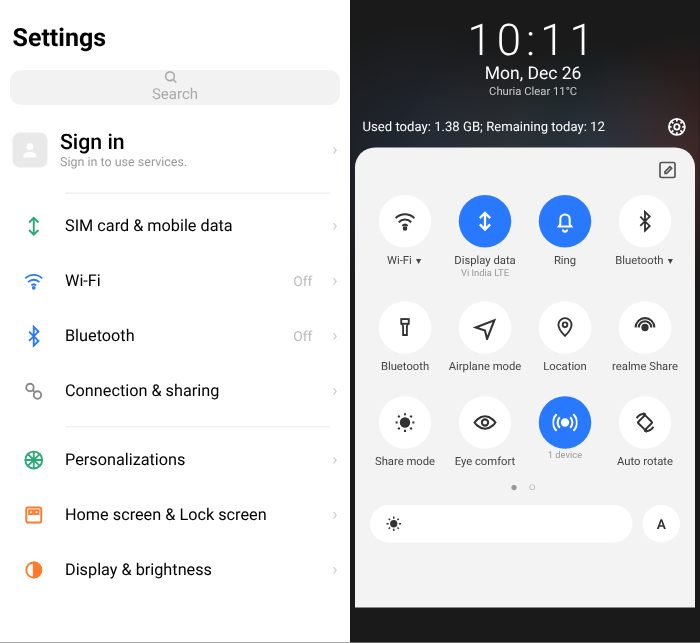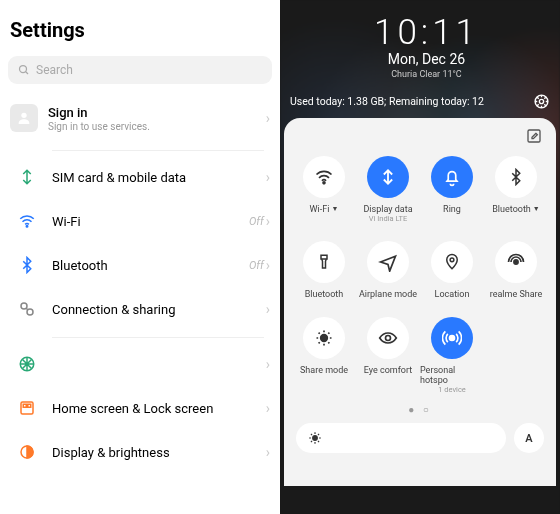--- a/index.html
+++ b/index.html
@@ -3,37 +3,37 @@
 <meta charset="utf-8">
 <style>
   * { margin: 0; padding: 0; box-sizing: border-box; font-family: -apple-system, BlinkMacSystemFont, "Segoe UI", Roboto, sans-serif; }
   body { width: 560px; height: 514px; display: flex; background: #fff; overflow: hidden; }
   
   .left-pane { width: 280px; height: 514px; background: #fff; padding: 0; overflow: hidden; }
   .right-pane { width: 280px; height: 514px; background: #1a1a1a; position: relative; overflow: hidden; }
   
   
   .settings-title { font-size: 20px; font-weight: 700; color: #000; padding: 18px 10px 14px 10px; }
-  .search-bar { margin: 0 8px 12px 8px; background: #f2f2f2; border-radius: 9px; height: 28px; display: flex; align-items: center; padding: 0 10px; }
+  .search-bar { margin: 0 8px 12px 8px; background: #f2f2f2; border-radius: 9px; height: 28px; display: flex; align-items: center; padding: 0 10px; flex-direction: column; }
   .search-bar .icon { color: #aaa; margin-right: 6px; font-size: 12px; }
   .search-bar .placeholder { color: #aaa; font-size: 12px; }
   
   .signin-row { display: flex; align-items: center; padding: 8px 10px 12px 10px; }
   .avatar { width: 28px; height: 28px; background: #e9e9e9; border-radius: 6px; display: flex; align-items: center; justify-content: center; color: #fff; margin-right: 10px; }
   .avatar svg { width: 16px; height: 16px; fill: #fff; }
-  .signin-text .t1 { font-size: 13px; color: #000; font-weight: 500; }
+  .signin-text .t1 { font-size: 17px; color: #000; font-weight: 500; }
   .signin-text .t2 { font-size: 10px; color: #999; margin-top: 1px; }
   .chev { margin-left: auto; color: #ccc; font-size: 14px; }
   
   .divider { height: 1px; background: #eee; margin: 6px 16px 4px 52px; }
   
   .menu-item { display: flex; align-items: center; padding: 13px 10px 13px 18px; }
   .menu-item .mi-icon { width: 18px; height: 18px; margin-right: 16px; display: flex; align-items: center; justify-content: center; }
   .menu-item .mi-label { font-size: 13px; color: #000; }
-  .menu-item .mi-value { margin-left: auto; color: #bbb; font-size: 11px; margin-right: 2px; font-style: italic; }
+  .menu-item .mi-value { margin-left: auto; color: #bbb; font-size: 11px; margin-right: 16px; }
   .menu-item .mi-chev { color: #ccc; font-size: 14px; }
   .menu-item .mi-chev.only { margin-left: auto; }
   
   
   .right-bg { position: absolute; inset: 0; background: radial-gradient(circle at 20% 25%, #3a5a8a40 0%, transparent 25%), radial-gradient(circle at 45% 25%, #4a4a4a60 0%, transparent 22%), radial-gradient(circle at 70% 25%, #2a7aaa40 0%, transparent 22%), radial-gradient(circle at 95% 25%, #c04a4040 0%, transparent 22%), #1a1a1a; filter: blur(1px); }
   
   .clock-area { position: relative; text-align: center; color: #fff; padding-top: 12px; padding-left: 13px; }
   .clock-time { font-size: 35px; font-weight: 300; letter-spacing: 4px; }
   .clock-date { font-size: 14px; margin-top: -2px; }
   .clock-weather { font-size: 9px; color: #ccc; margin-top: 2px; }
@@ -140,20 +140,21 @@
 
   <div class="divider"></div>
 
   <div class="menu-item">
     <span class="mi-icon">
         <svg width="18" height="18" viewBox="0 0 24 24" stroke="#2aa876" fill="none" stroke-width="2">
           <circle cx="12" cy="12" r="9"></circle>
           <path d="M12 3v18M3 12h18M6 6l12 12M18 6L6 18"></path>
         </svg>
       </span>
+    <span class="mi-label">Personalizations</span>
     <span class="mi-chev only">›</span>
   </div>
 
   <div class="menu-item">
     <span class="mi-icon">
         <svg width="18" height="18" viewBox="0 0 24 24" stroke="#ff7a2a" fill="none" stroke-width="2">
           <rect x="4" y="4" width="16" height="16" rx="2"></rect>
           <rect x="7" y="7" width="4" height="4"></rect>
           <rect x="13" y="7" width="4" height="4"></rect>
         </svg>
@@ -290,22 +291,31 @@
           </div>
           <div class="qs-label">Eye comfort</div>
         </div>
         <div class="qs-tile">
           <div class="qs-circle on">
             <svg width="20" height="20" viewBox="0 0 24 24" stroke="currentColor" fill="none" stroke-width="2">
               <circle cx="12" cy="12" r="3" fill="currentColor"></circle>
               <path d="M7 17a7 7 0 010-10M17 7a7 7 0 010 10M4 20a11 11 0 010-16M20 4a11 11 0 010 16"></path>
             </svg>
           </div>
-          <div class="qs-label">Personal hotspo</div>
           <div class="qs-sublabel">1 device</div>
+        </div>
+        <div class="qs-tile">
+          <div class="qs-circle">
+            <svg width="20" height="20" viewBox="0 0 24 24" stroke="currentColor" fill="none" stroke-width="2">
+              <rect x="7" y="7" width="10" height="10" rx="1" transform="rotate(45 12 12)"></rect>
+              <path d="M4 8a8 8 0 018-4M20 16a8 8 0 01-8 4"></path>
+              <path d="M10 3l2 1-1 2M14 21l-2-1 1-2"></path>
+            </svg>
+          </div>
+          <div class="qs-label">Auto rotate</div>
         </div>
       </div>
 
     <div class="pager">● ○</div>
 
     <div class="brightness-row">
       <div class="brightness-slider">
         <span class="sun-icon">
           <svg width="14" height="14" viewBox="0 0 24 24" stroke="#333" fill="#333" stroke-width="2">
               <circle cx="12" cy="12" r="4"></circle>

